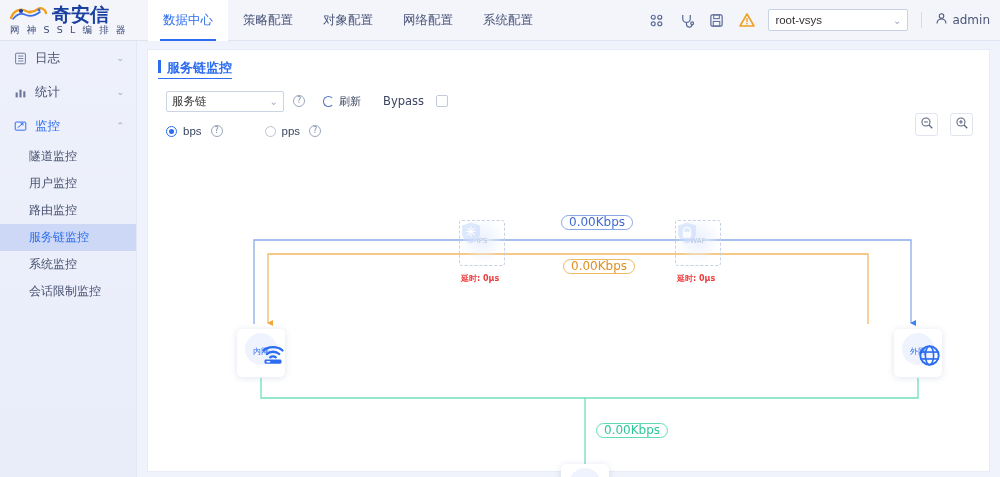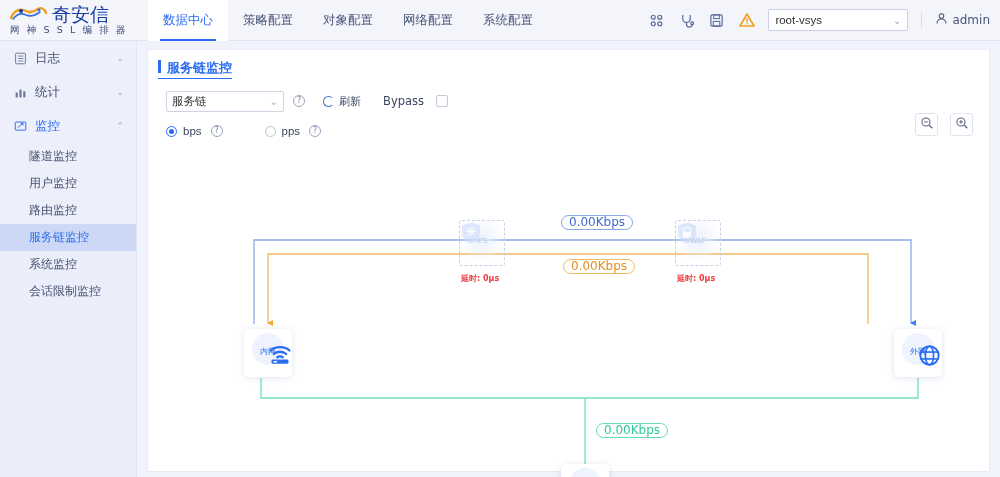--- a/index.html
+++ b/index.html
@@ -19,21 +19,21 @@
     position: absolute; left: 0; top: 0; width: 1000px; height: 41px;
     background: #f3f5fb;
     border-bottom: 1px solid #dde3f0;
     display: flex; align-items: center;
   }
   .brand { width: 140px; height: 41px; position: relative; padding-left: 8px; }
   .brand-top { display: flex; align-items: flex-end; gap: 2px; height: 24px; padding-top: 2px;}
   .brand-mark { width: 42px; height: 19px; position: relative; }
   .brand-mark svg { display:block; }
   .brand-name {
-    font-size: 19px; font-weight: normal; color: #1a3fa0; letter-spacing: 0px;
+    font-size: 19px; font-weight: bold; color: #1a3fa0; letter-spacing: 0px;
     line-height: 19px; font-family: "DejaVu Sans", sans-serif;
   }
   .brand-sub {
     font-size: 9.5px; color: #3a4a7a; letter-spacing: 2.1px;
     line-height: 11px; padding-left: 2px; font-family: "DejaVu Sans", sans-serif;
   }
 
   .nav { display: flex; align-items: stretch; height: 41px; margin-left: 8px; }
   .nav-item {
     padding: 0 15px; height: 41px; display: flex; align-items: center;
@@ -430,21 +430,21 @@
             <svg width="22" height="24" viewBox="0 0 22 24">
               <path d="M11 1.5 L20 4.6 V12 C20 17.4 15.9 21 11 22.6 C6.1 21 2 17.4 2 12 V4.6 Z" fill="#c5d8fb"></path>
               <path d="M11 6.3 C13 6.3 14.5 7.9 14.5 9.9 V11.4 H7.5 V9.9 C7.5 7.9 9 6.3 11 6.3 Z" fill="none" stroke="#ffffff" stroke-width="1.3"></path>
               <rect x="6.8" y="11.1" width="8.4" height="5.6" rx="1" fill="#ffffff"></rect>
             </svg>
           </span>
           <span class="vlabel">WAF</span>
         </div>
         <div class="lat" style="left:529px; top:127px;">延时: 0μs</div>
 
-        <div class="node" style="left:96px; top:183px;">
+        <div class="node" style="left:89px; top:183px;">
           <span class="halo"></span>
           <span class="glyph">
             <svg width="24" height="21" viewBox="0 0 24 21">
               <path d="M2.5 6.5 C7 2, 17 2, 21.5 6.5" fill="none" stroke="#2b6cf0" stroke-width="2.3" stroke-linecap="round"></path>
               <path d="M5.8 10 C9 7, 15 7, 18.2 10" fill="none" stroke="#2b6cf0" stroke-width="2.3" stroke-linecap="round"></path>
               <path d="M9.2 13.3 C10.6 12, 13.4 12, 14.8 13.3" fill="none" stroke="#2b6cf0" stroke-width="2.3" stroke-linecap="round"></path>
               <rect x="3.5" y="15.5" width="17" height="4.2" rx="1.4" fill="#2b6cf0"></rect>
               <rect x="5.3" y="17" width="4" height="1.4" rx=".7" fill="#ffffff"></rect>
             </svg>
           </span>

